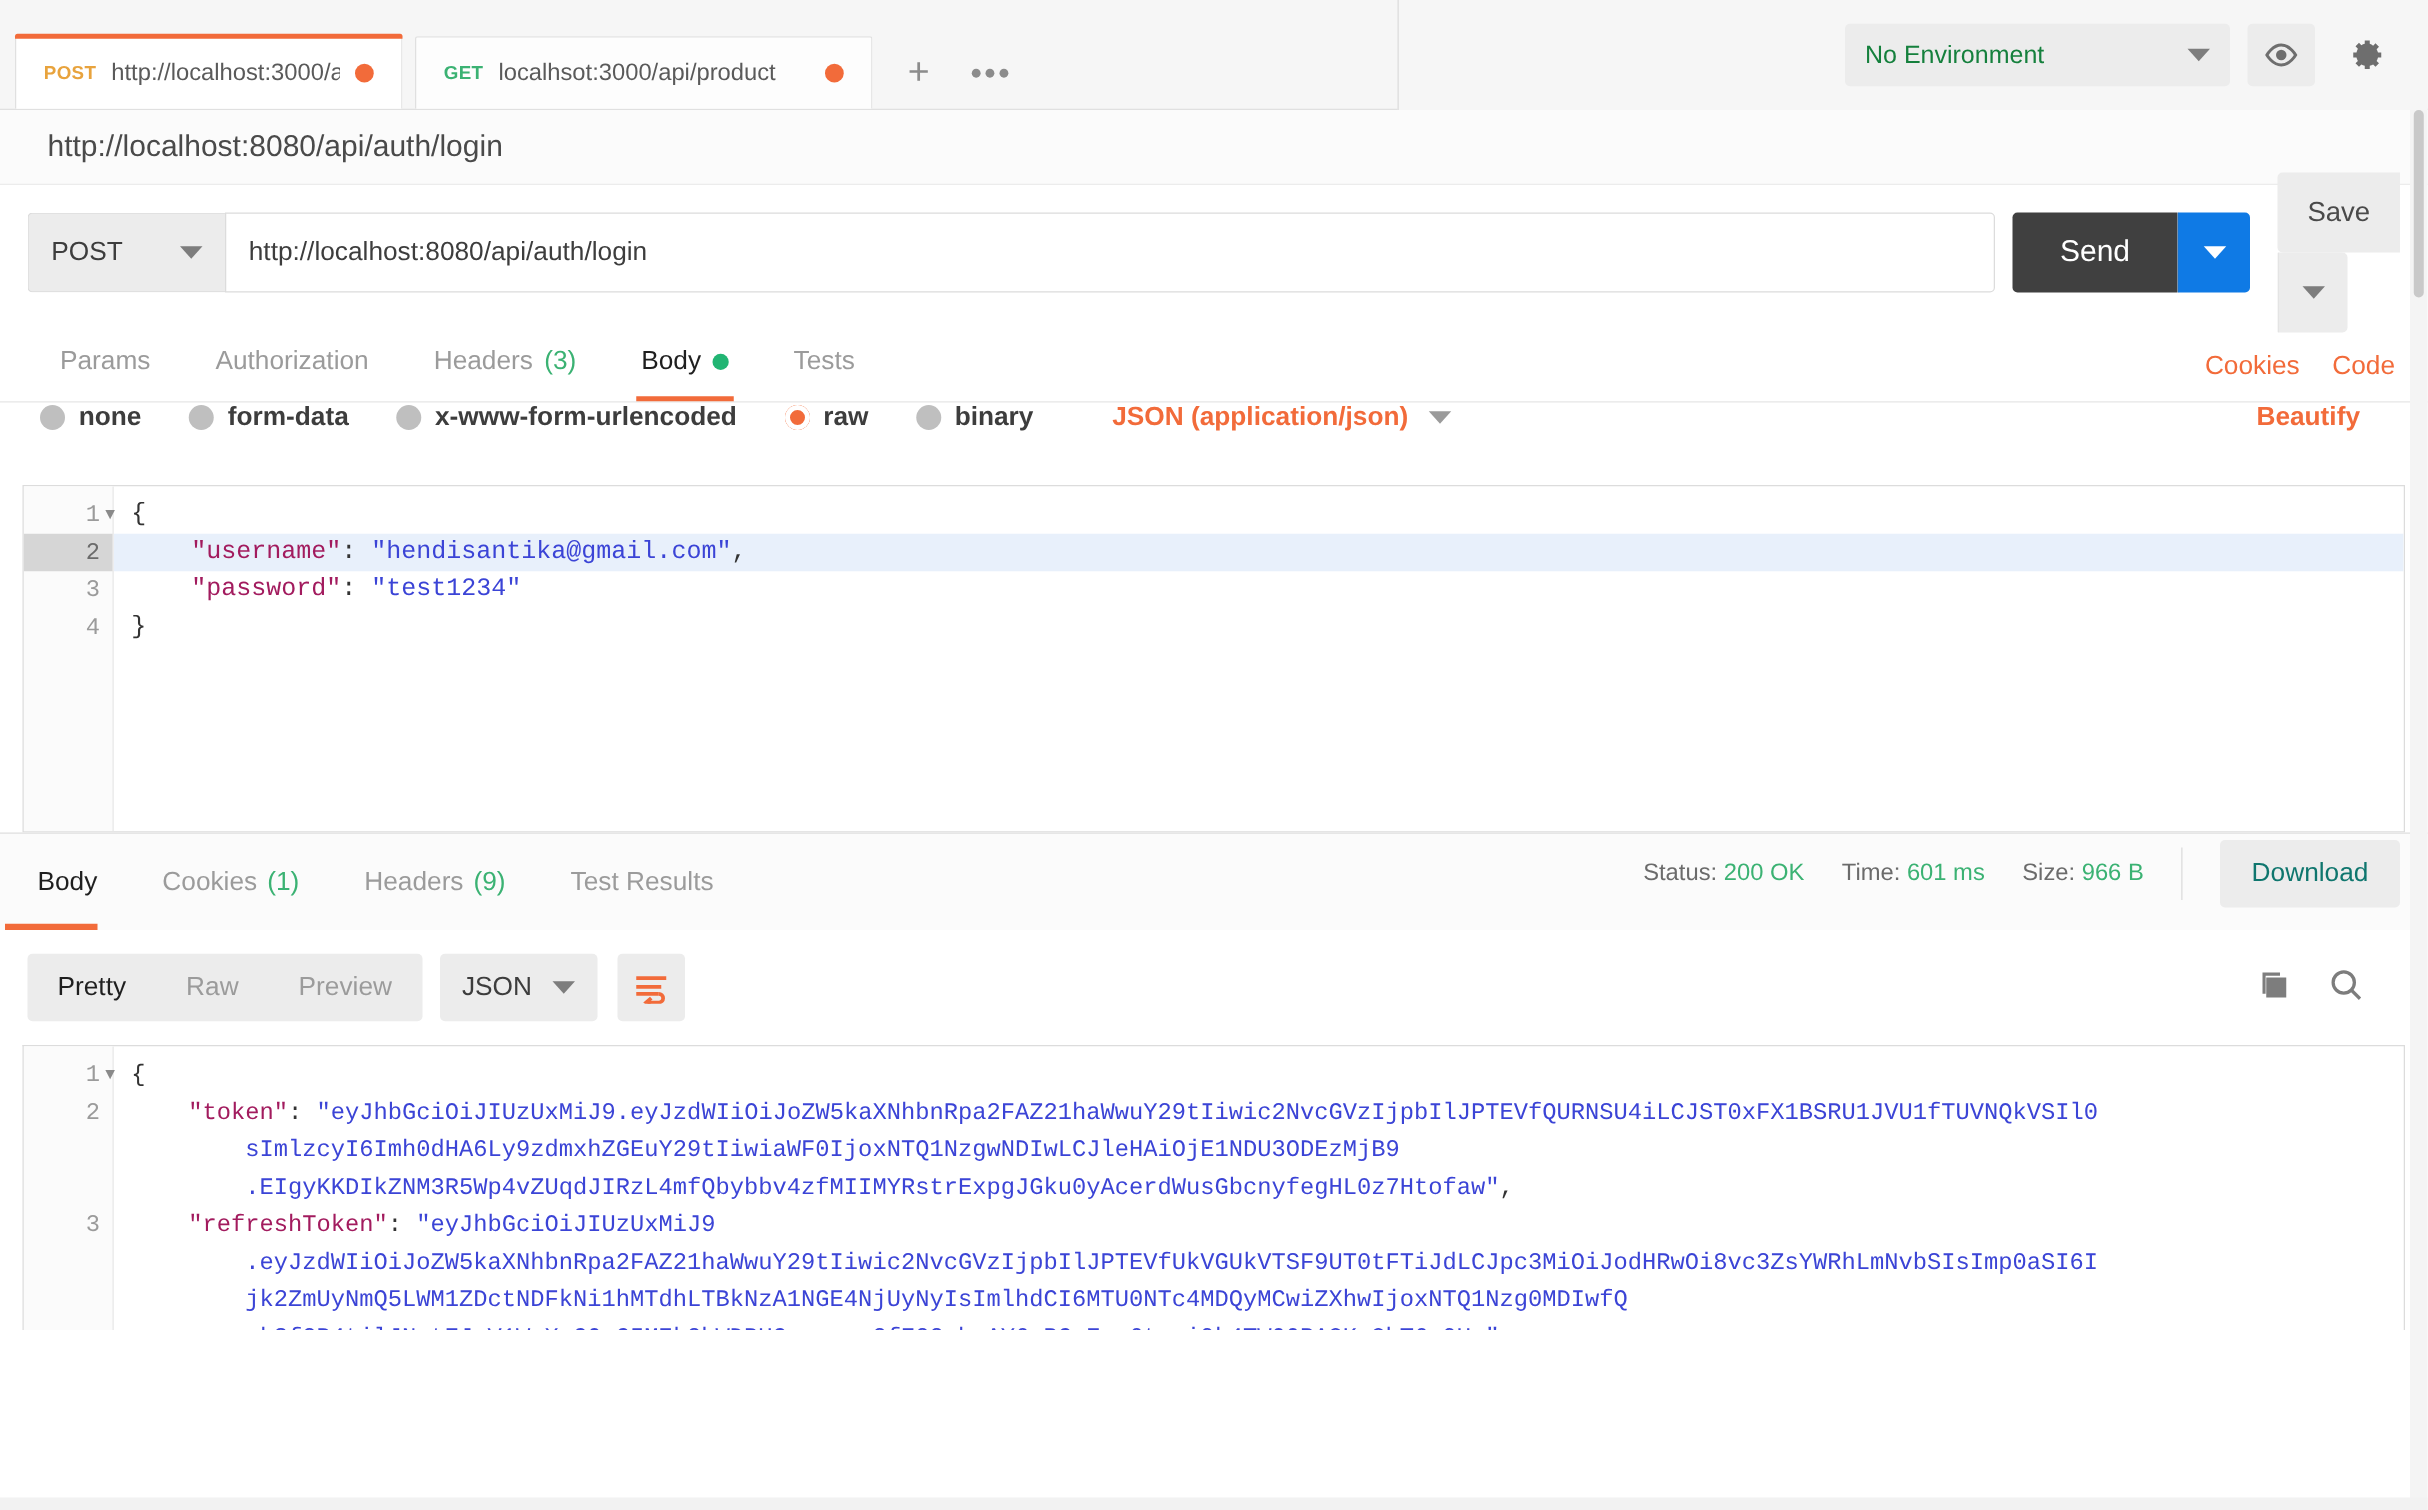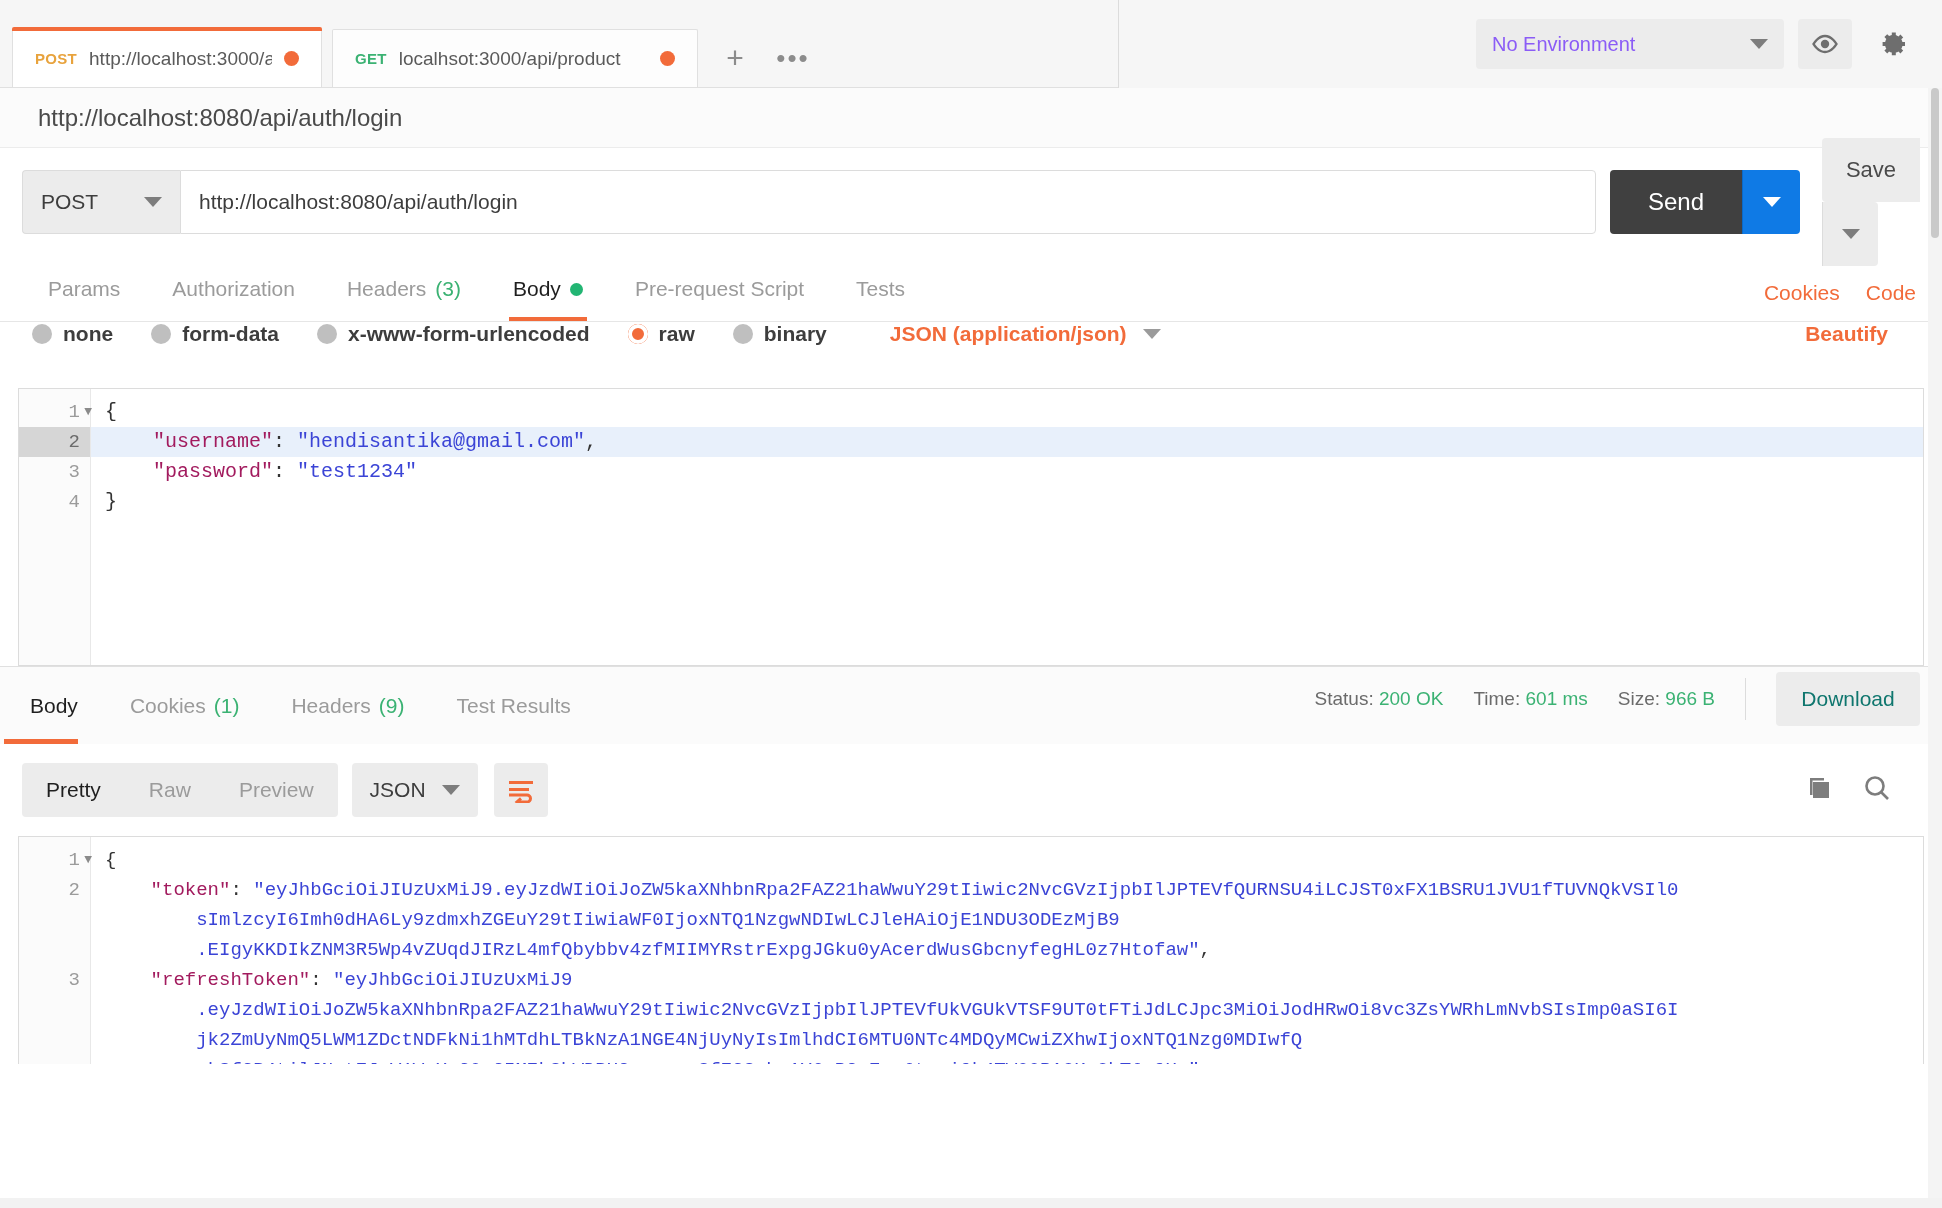--- a/index.html
+++ b/index.html
@@ -41,21 +41,21 @@
   }
   .dotsbtn { font-size:26px; letter-spacing:2px; width:62px; }
 
   .topbar-right {
     position:absolute; right:0; top:0; height:88px; width:824px;
     border-left:1px solid #dcdcdc; background:#f6f6f6;
     display:flex; align-items:center; justify-content:flex-end; padding-right:22px; gap:14px;
   }
   .env-select {
     width:308px; height:50px; background:#ececec; border-radius:4px; display:flex; align-items:center;
-    padding:0 16px; color:#8b5cf6; font-size:20px; justify-content:space-between;
+    padding:0 16px; color:#15803d; font-size:20px; justify-content:space-between;
   }
   .caret { width:0; height:0; border-left:9px solid transparent; border-right:9px solid transparent; border-top:10px solid #7d7d7d; }
   .icon-btn { width:54px; height:50px; background:#ececec; border-radius:4px; display:flex; align-items:center; justify-content:center; }
   .icon-btn.plainbg { background:transparent; }
 
   
   .reqname { height:60px; background:#fbfbfb; border-bottom:1px solid #ececec; display:flex; align-items:center; padding-left:38px; flex:0 0 auto; }
   .reqname span { font-size:24px; color:#4a4a4a; }
 
   
@@ -228,23 +228,20 @@
       <div class="subtab">
         <span>Authorization</span>
       </div>
       <div class="subtab">
         <span>Headers</span>
         <span class="count">(3)</span>
       </div>
       <div class="subtab active">
         <span>Body</span>
         <span class="greendot"></span>
-      </div>
-      <div class="subtab">
-        <span>Pre-request Script</span>
       </div>
       <div class="subtab">
         <span>Tests</span>
       </div>
       <div class="subtabs-right">
       <a class="link-orange">Cookies</a>
       <a class="link-orange">Code</a>
     </div>
   </div>
 

